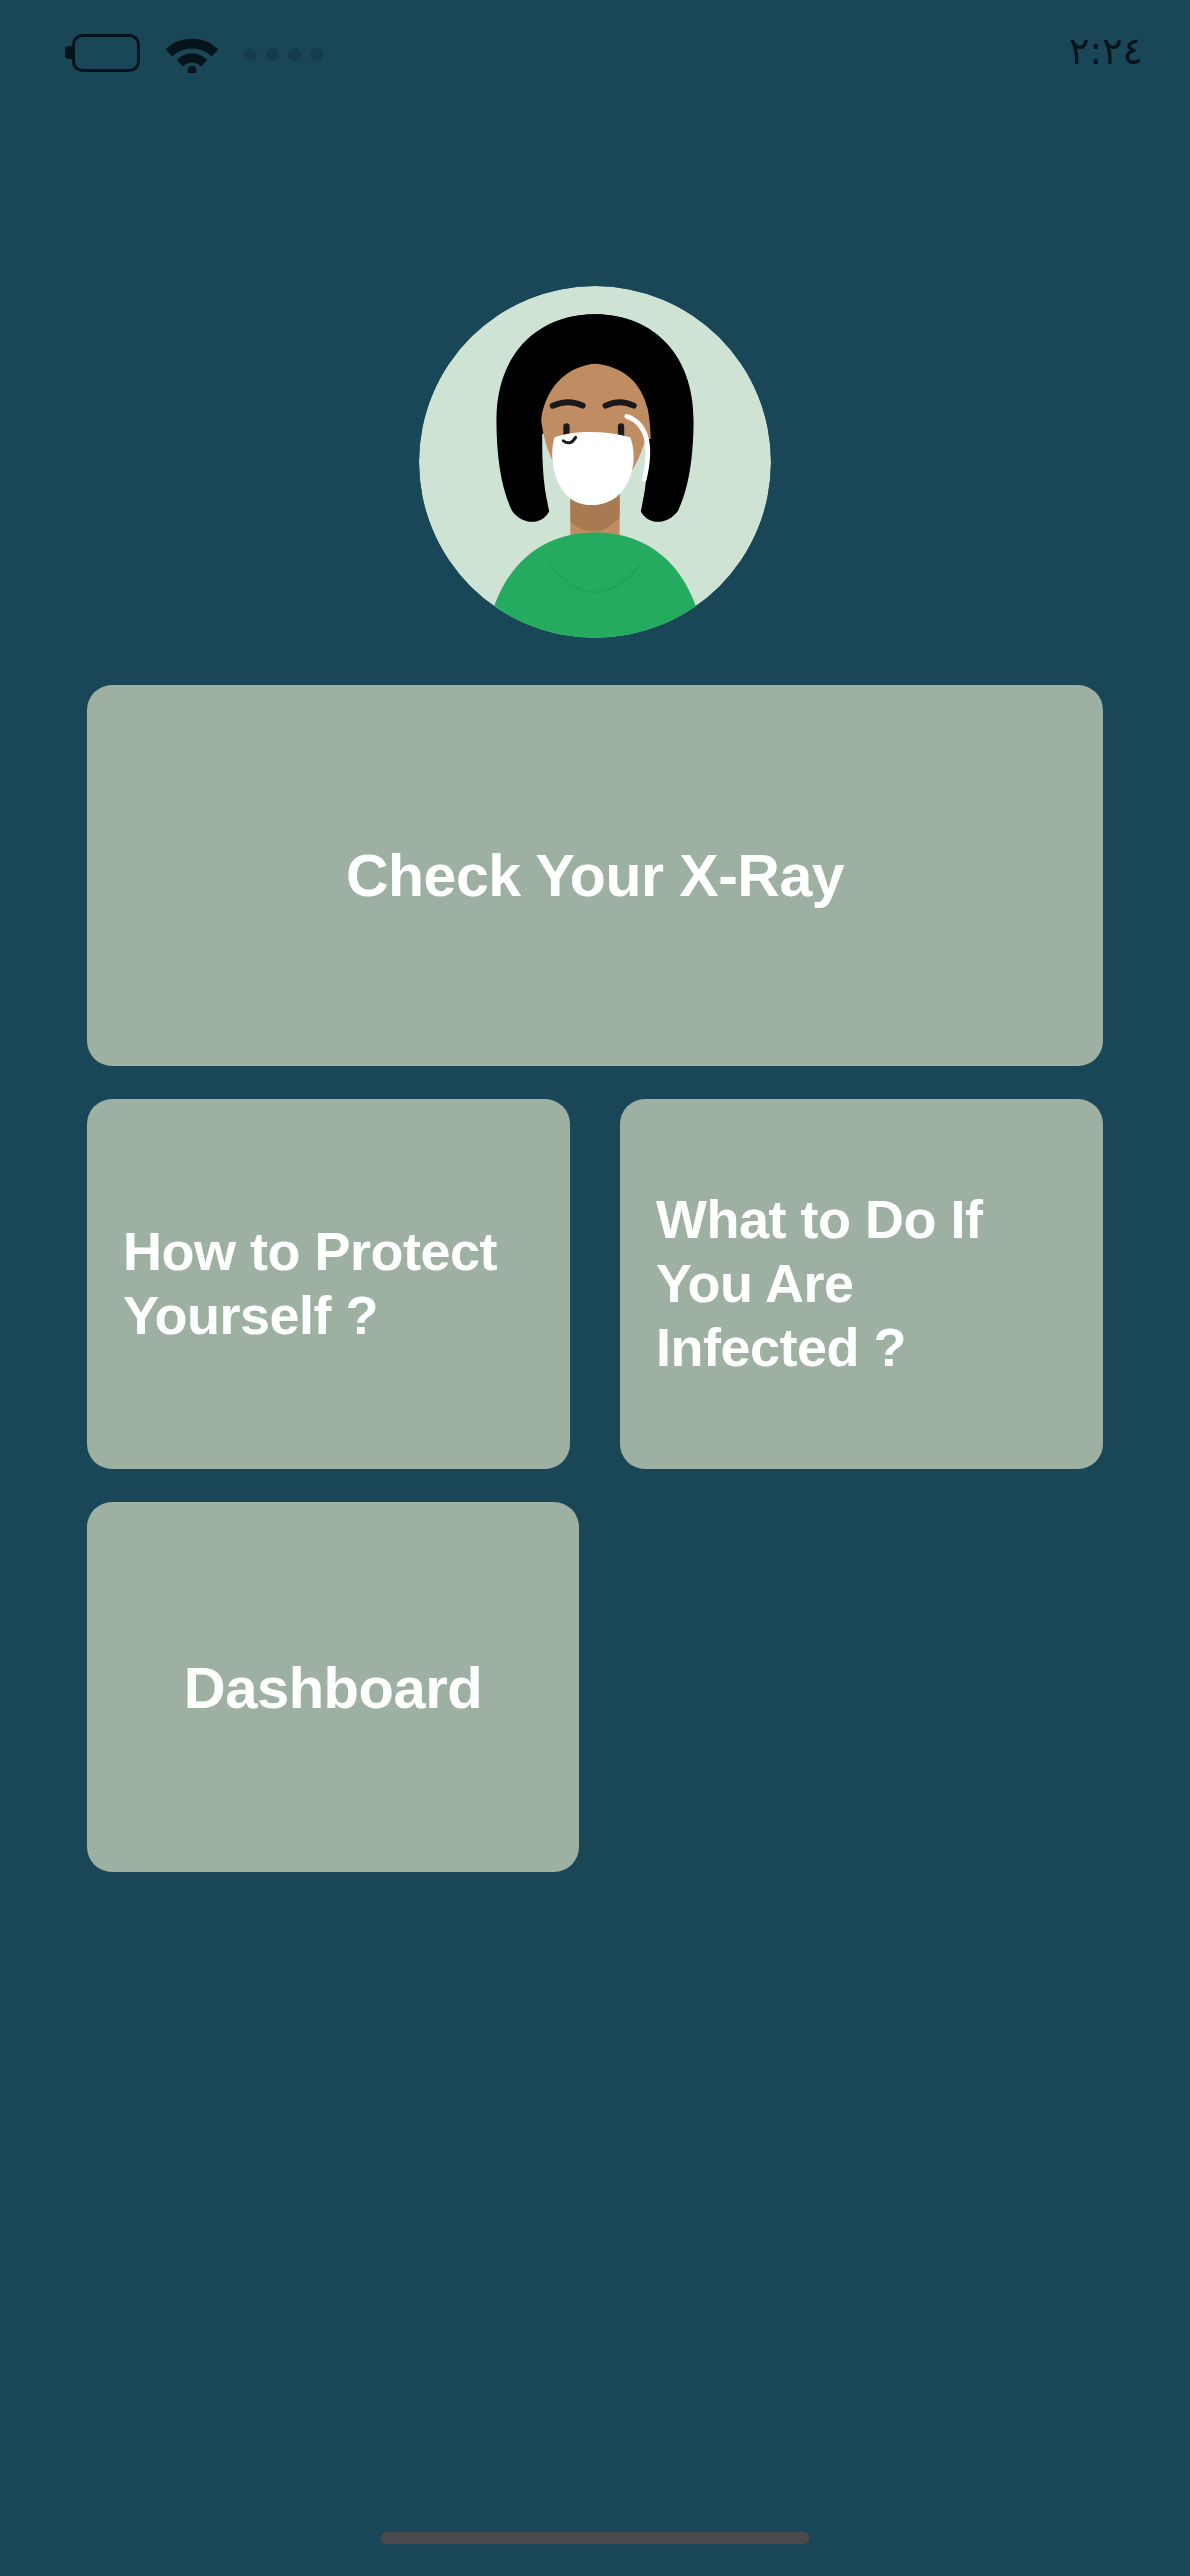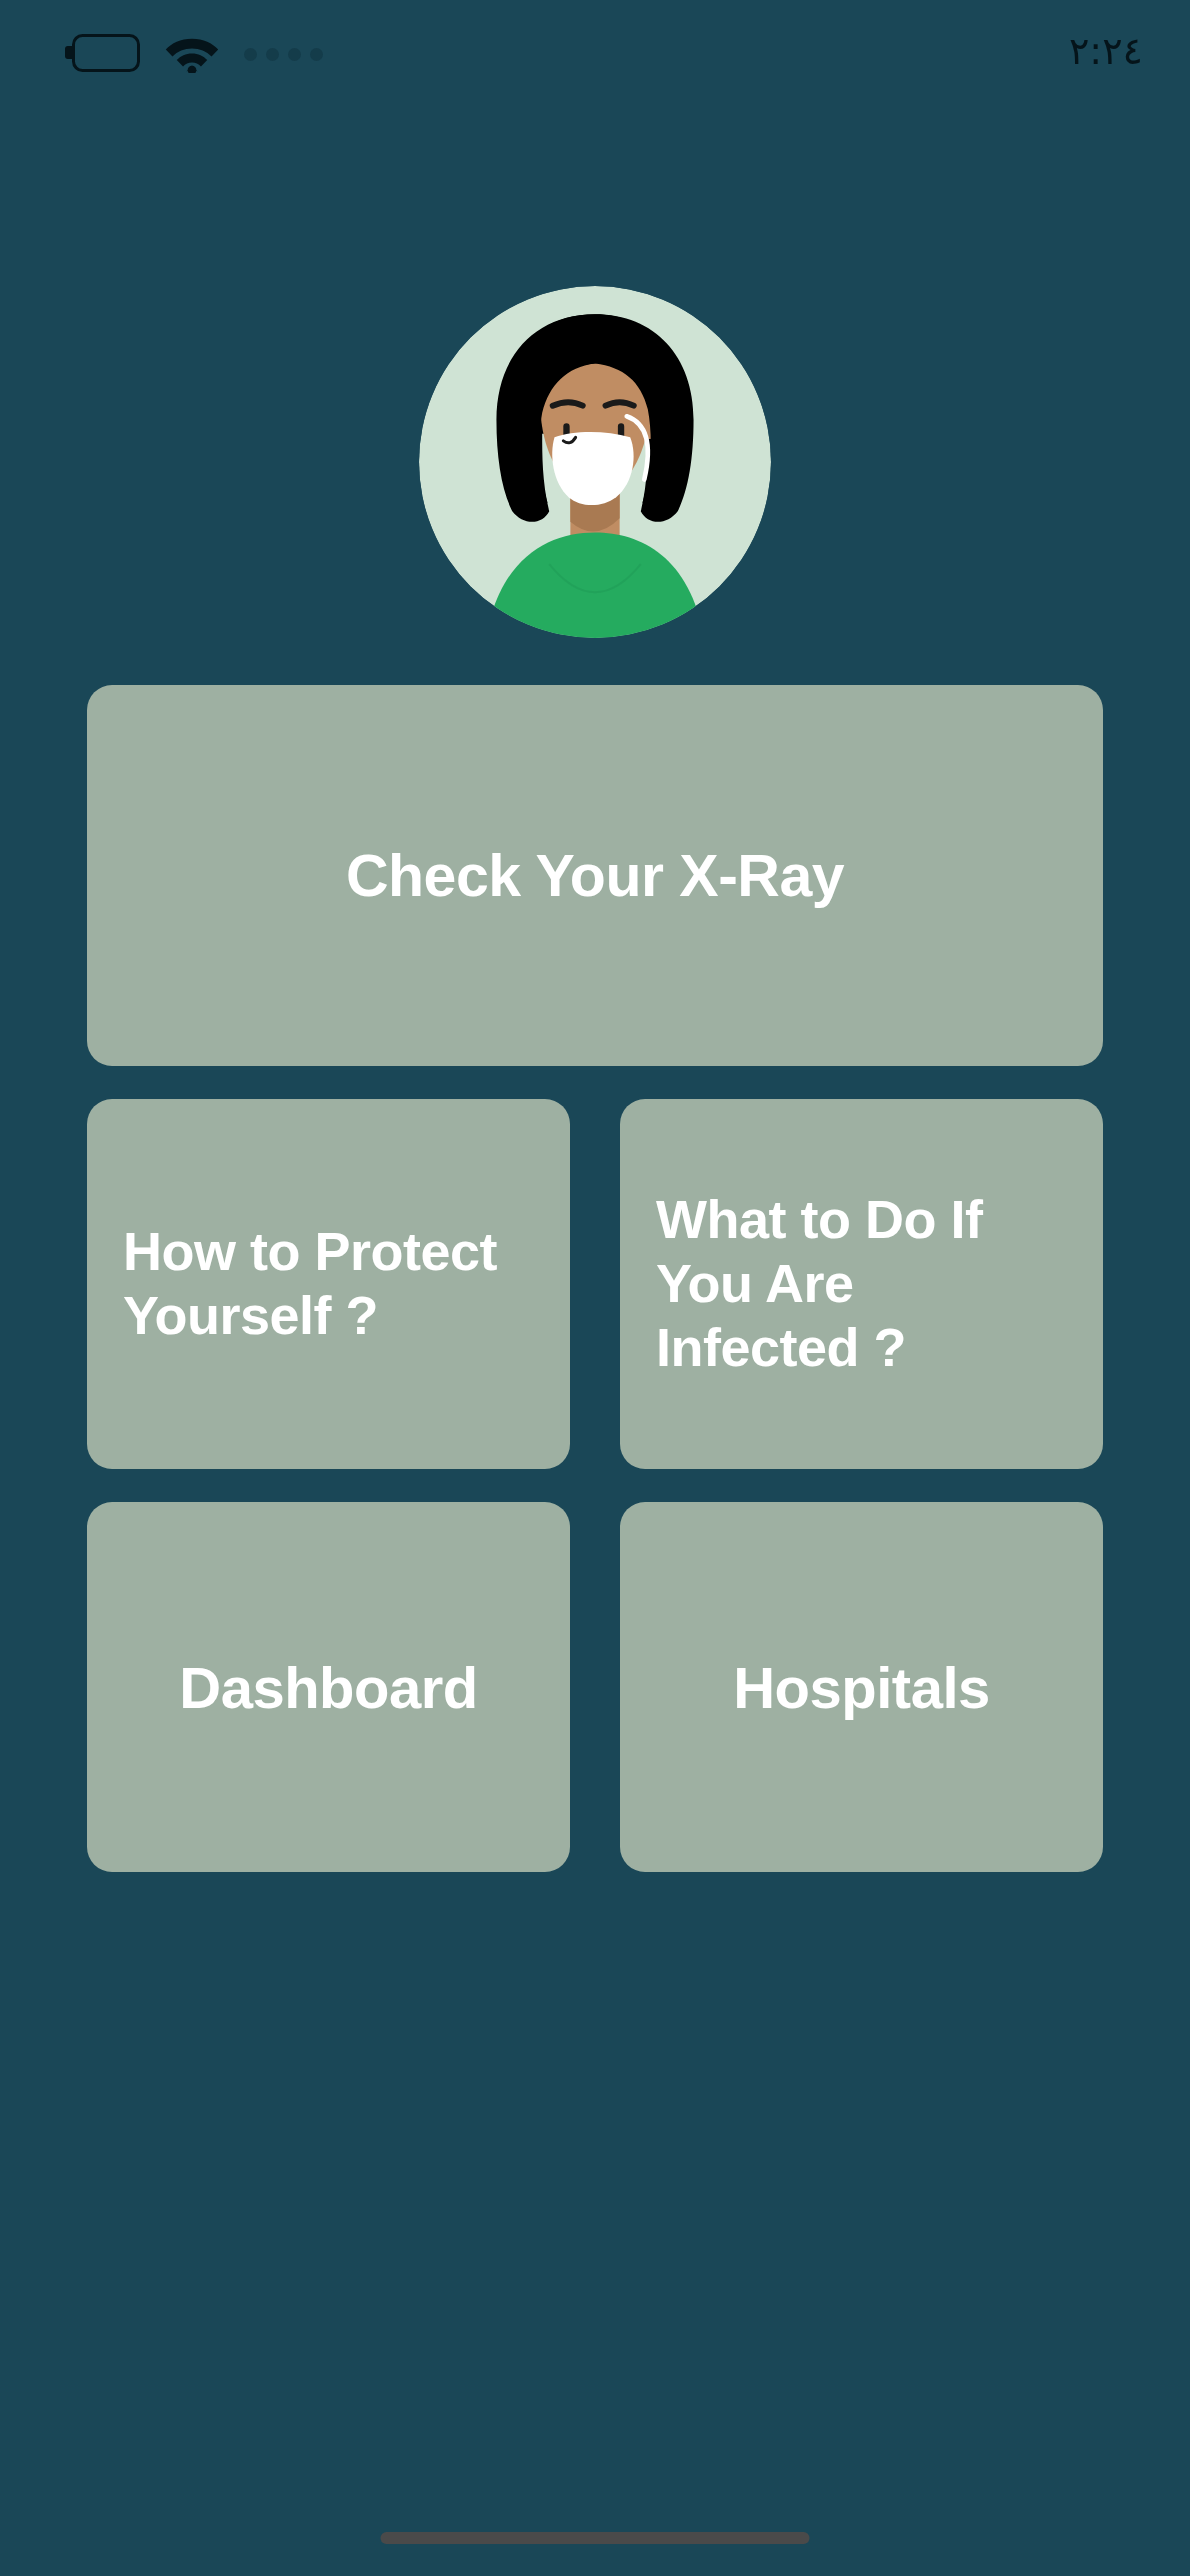--- a/index.html
+++ b/index.html
@@ -289,21 +289,18 @@
     </div>
     <div class="card card-half align-left">
       <span class="card-label">What to Do If You Are Infected ?</span>
     </div>
   </div>
 
   <div class="card-row">
     <div class="card card-half align-center">
       <span class="card-label">Dashboard</span>
     </div>
-    <div class="card card-half align-center">
-      <span class="card-label">Hospitals</span>
-    </div>
   </div>
 
 </div>
 
 <div id="home-indicator"></div>
 
 
 </body></html>

